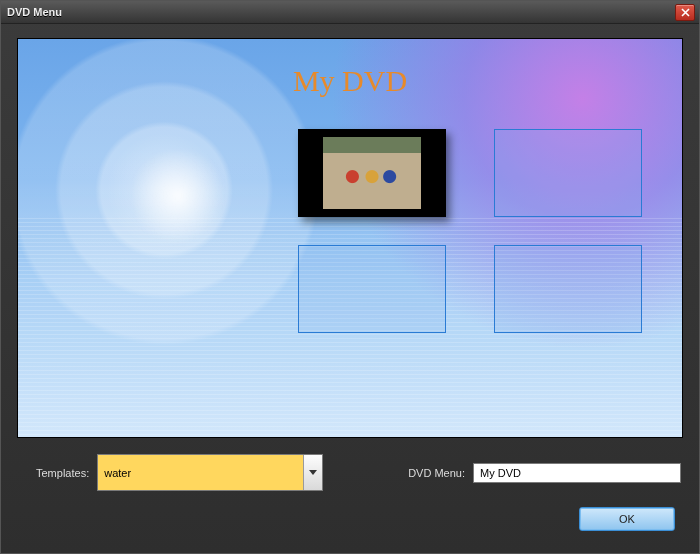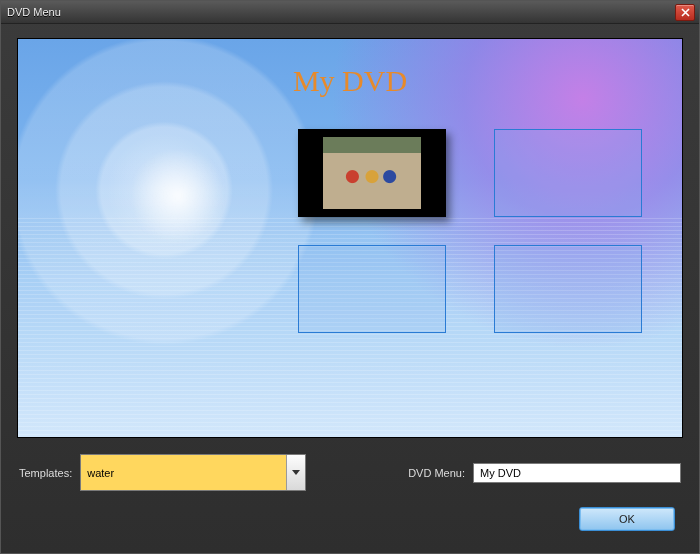--- a/index.html
+++ b/index.html
@@ -1,18 +1,18 @@
 <!DOCTYPE html>
 <html><head>
 <meta charset="utf-8">
 <style>
   html,body{margin:0;padding:0;font-family:Tahoma,Verdana,sans-serif;font-size:11px;color:#ddd;background:#000;width:700px;height:554px;overflow:hidden}
   .window{width:700px;height:554px;background:linear-gradient(#3b3b3b,#2e2e2e);display:flex;flex-direction:column;border:1px solid #555;box-sizing:border-box}
   .titlebar{height:22px;background:linear-gradient(#5a5a5a,#343434);display:flex;align-items:center;justify-content:space-between;padding:0 4px 0 6px;border-bottom:1px solid #222}
-  .titlebar .title{color:#eee;font-weight:normal;text-shadow:0 1px 0 #000}
+  .titlebar .title{color:#eee;font-weight:bold;text-shadow:0 1px 0 #000}
   .close{width:18px;height:15px;background:linear-gradient(#e05a4a,#b82c1f);border:1px solid #7a1a10;border-radius:2px;display:flex;align-items:center;justify-content:center;color:#fff;font-weight:bold;font-size:10px;box-shadow:inset 0 1px 0 rgba(255,255,255,.3)}
   .close svg{display:block}
   .preview-wrap{padding:14px 16px 8px 16px}
   .preview{position:relative;width:666px;height:400px;background:#000;border:1px solid #000;box-sizing:border-box}
   
   .bg{position:absolute;inset:0;background:
       radial-gradient(circle at 85% 15%, rgba(210,120,230,.85) 0%, rgba(170,110,230,.55) 18%, rgba(120,150,240,0) 38%),
       radial-gradient(circle at 22% 38%, rgba(255,255,255,.35) 0%, rgba(255,255,255,0) 10%),
       radial-gradient(circle at 22% 38%, rgba(255,255,255,.25) 11%, rgba(255,255,255,0) 12%),
       radial-gradient(circle at 22% 38%, rgba(255,255,255,.2) 18%, rgba(255,255,255,0) 19%),
@@ -25,21 +25,21 @@
   .menu-title{position:absolute;top:25px;left:0;right:0;text-align:center;font-family:Georgia,'Times New Roman',serif;font-size:30px;color:#e78a2a;font-weight:500}
   .slots{position:absolute;top:90px;left:280px;width:360px;display:flex;flex-wrap:wrap;gap:28px 48px}
   .slot{width:148px;height:88px;border:1px solid #2a7bd4;background:rgba(130,180,240,.18);box-sizing:border-box}
   .slot.filled{border:1px solid #000;background:#000;box-shadow:4px 5px 8px rgba(0,0,0,.45);padding:7px 24px;display:flex;align-items:center;justify-content:center}
   .thumb{width:100%;height:100%;background:
       linear-gradient(180deg,#6b7c5a 0%,#6b7c5a 22%,rgba(0,0,0,0) 22%),
       radial-gradient(circle at 30% 55%,#c9402f 0 6px,transparent 7px),
       radial-gradient(circle at 50% 55%,#d8a23a 0 6px,transparent 7px),
       radial-gradient(circle at 68% 55%,#2c4aa0 0 6px,transparent 7px),
       linear-gradient(180deg,#bfae8f 0%,#bfae8f 100%);}
-  .controls{padding:8px 18px 0 18px;display:flex;flex-direction:column;gap:16px}
+  .controls{padding:8px 18px 0 35px;display:flex;flex-direction:column;gap:16px}
   .row{display:flex;align-items:center;gap:12px}
   .row .group{display:flex;align-items:center;gap:8px}
   .combo{display:flex;width:226px;height:37px;border:1px solid #7a7a7a;box-sizing:border-box}
   .combo .value{flex:1;background:#ffd75e;color:#000;padding:0 6px;display:flex;align-items:center}
   .combo .arrow{width:18px;background:linear-gradient(#fdfdfd,#d9d9d9);border-left:1px solid #9a9a9a;display:flex;align-items:center;justify-content:center}
   .textinput{width:208px;height:20px;background:#fff;color:#000;border:1px solid #7a7a7a;box-sizing:border-box;padding:0 6px;font-family:inherit;font-size:11px}
   .spacer{flex:1}
   .btnrow{display:flex;justify-content:flex-end;gap:30px;padding-right:6px}
   .btn{width:94px;height:22px;border:1px solid #6a6a6a;border-radius:3px;background:linear-gradient(#f6f6f6,#d2d2d2);color:#222;display:flex;align-items:center;justify-content:center;box-shadow:inset 0 1px 0 rgba(255,255,255,.7)}
   .btn.primary{border:1px solid #3b8fd6;background:linear-gradient(#cfe8fb,#8fc5ef);box-shadow:0 0 0 1px #7bbdf0 inset,inset 0 1px 0 rgba(255,255,255,.8)}

